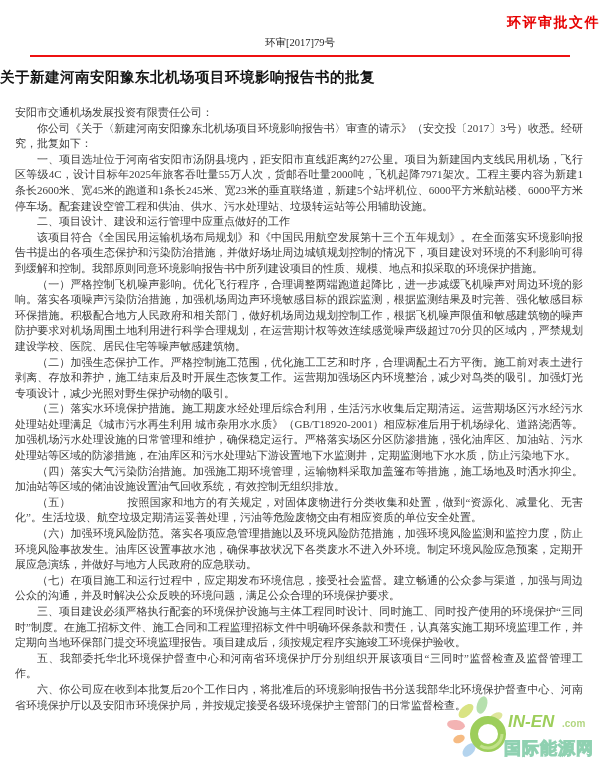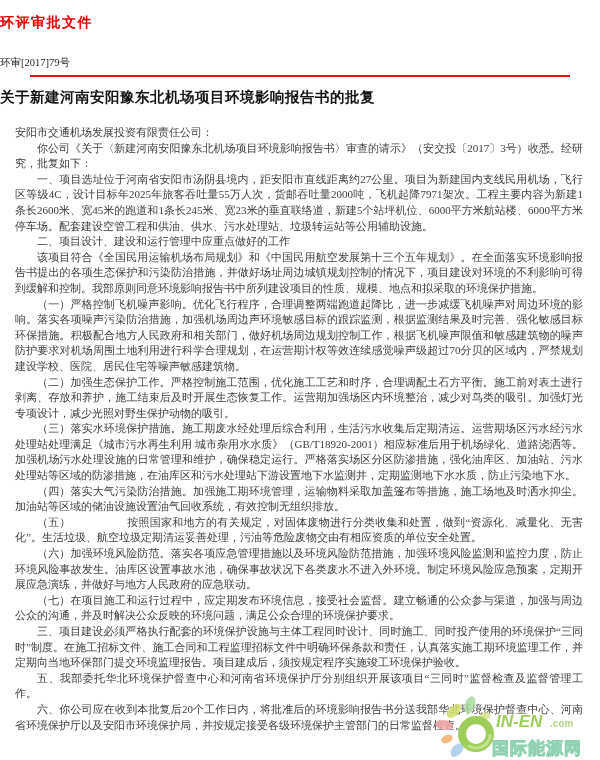--- a/index.html
+++ b/index.html
@@ -5,29 +5,29 @@
   html,body { margin:0; padding:0; background:#ffffff; }
   .page {
     position:relative;
     width:600px; height:760px;
     background:#ffffff;
     font-family:"Liberation Serif","DejaVu Serif",serif;
     overflow:hidden;
   }
   .doc-type {
     padding-top:14px;
-    text-align:left;
+    text-align:right;
     font-size:14px;
     font-weight:bold;
     color:#e60000;
     letter-spacing:1.5px;
   }
   .doc-number {
-    margin-top:24px;
-    text-align:left;
+    margin-top:4px;
+    text-align:center;
     font-size:10.5px;
     color:#2a2a2a;
   }
   .red-rule {
     height:0;
     border-top:2px solid #ee1111;
     margin:5px 30px 0 30px;
   }
   .doc-title {
     margin-top:11px;
@@ -41,21 +41,21 @@
     margin:18px 17px 0 15px;
     font-size:11px;
     line-height:15.6px;
     color:#3d3d3d;
     text-align:justify;
   }
   .body-text p { margin:0; text-indent:2em; }
   .body-text p.no-indent { text-indent:0;margin-top:12px; }
   .watermark {
     position:absolute;
-    right:14px; bottom:0;
+    right:2px; bottom:0;
     width:152px; height:66px;
     opacity:0.85;
     pointer-events:none;
   }
 </style>
 </head>
 <body>
 
 <div class="page">
 

